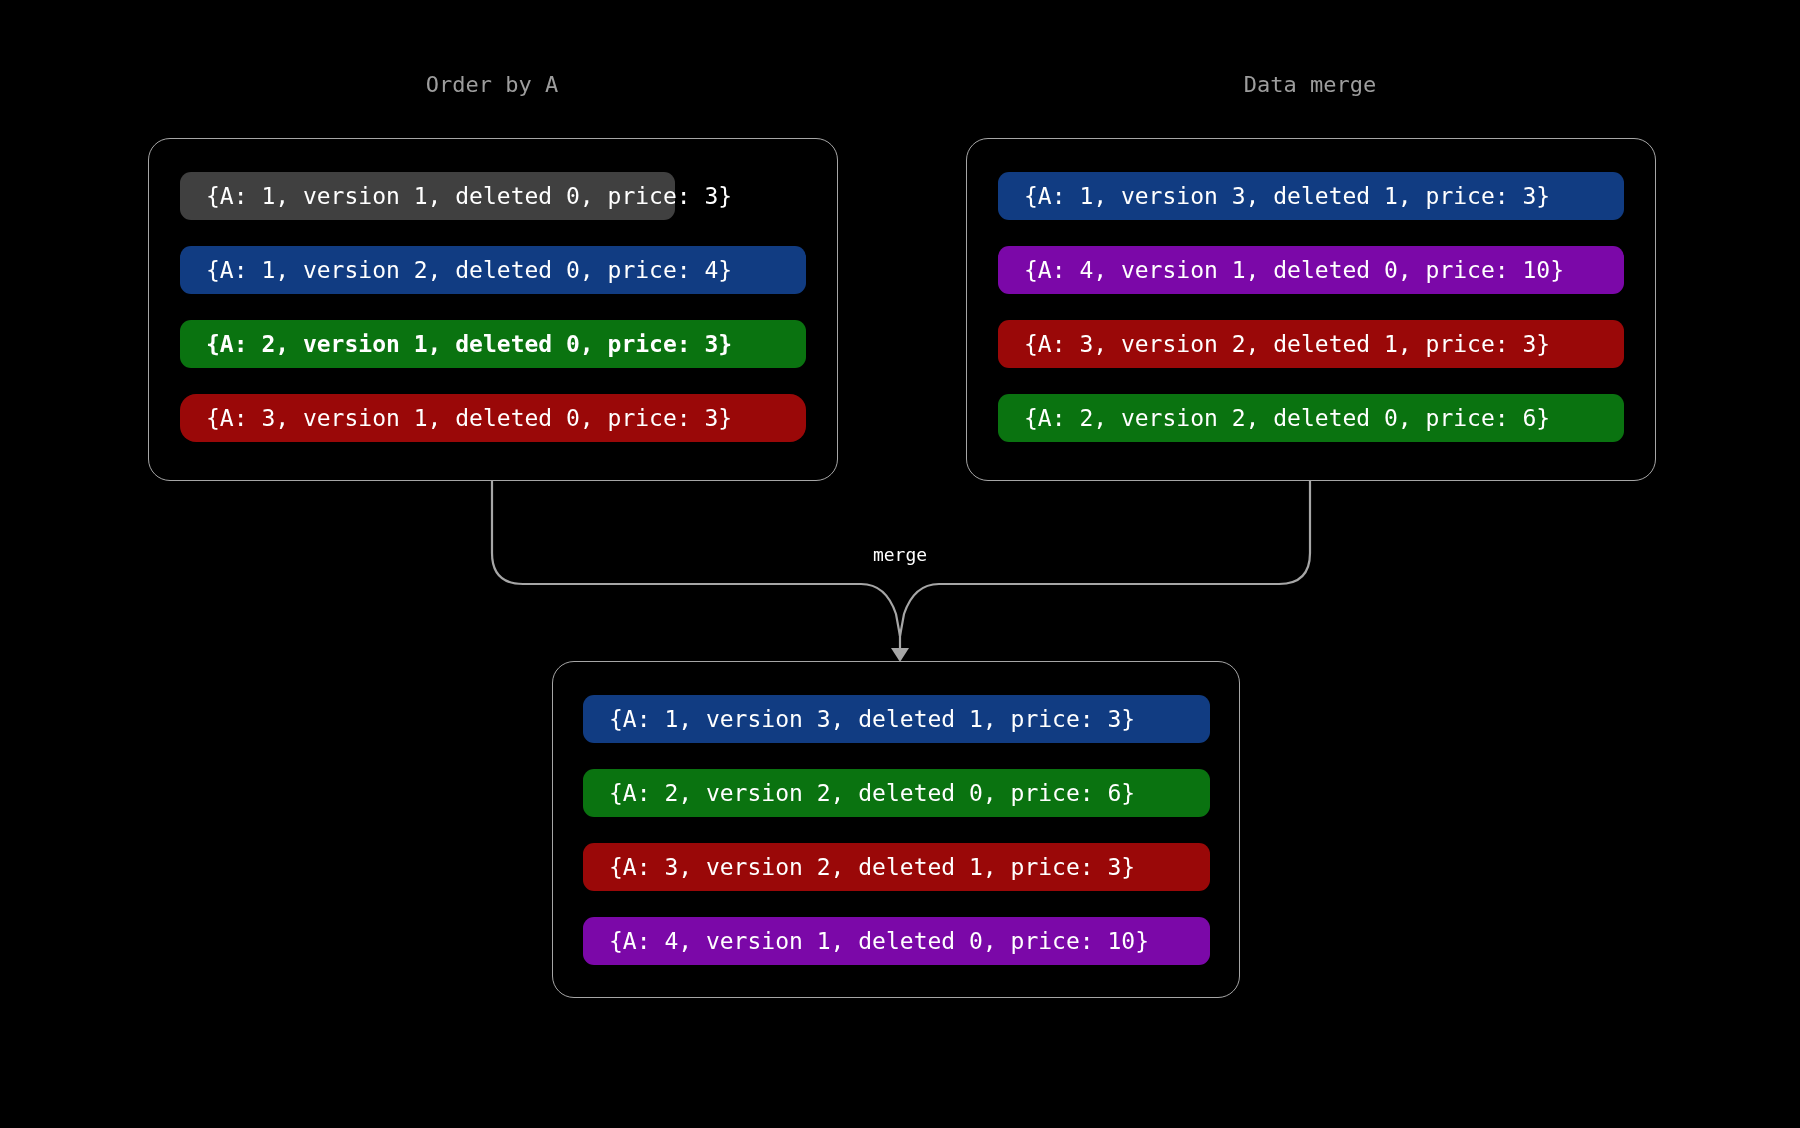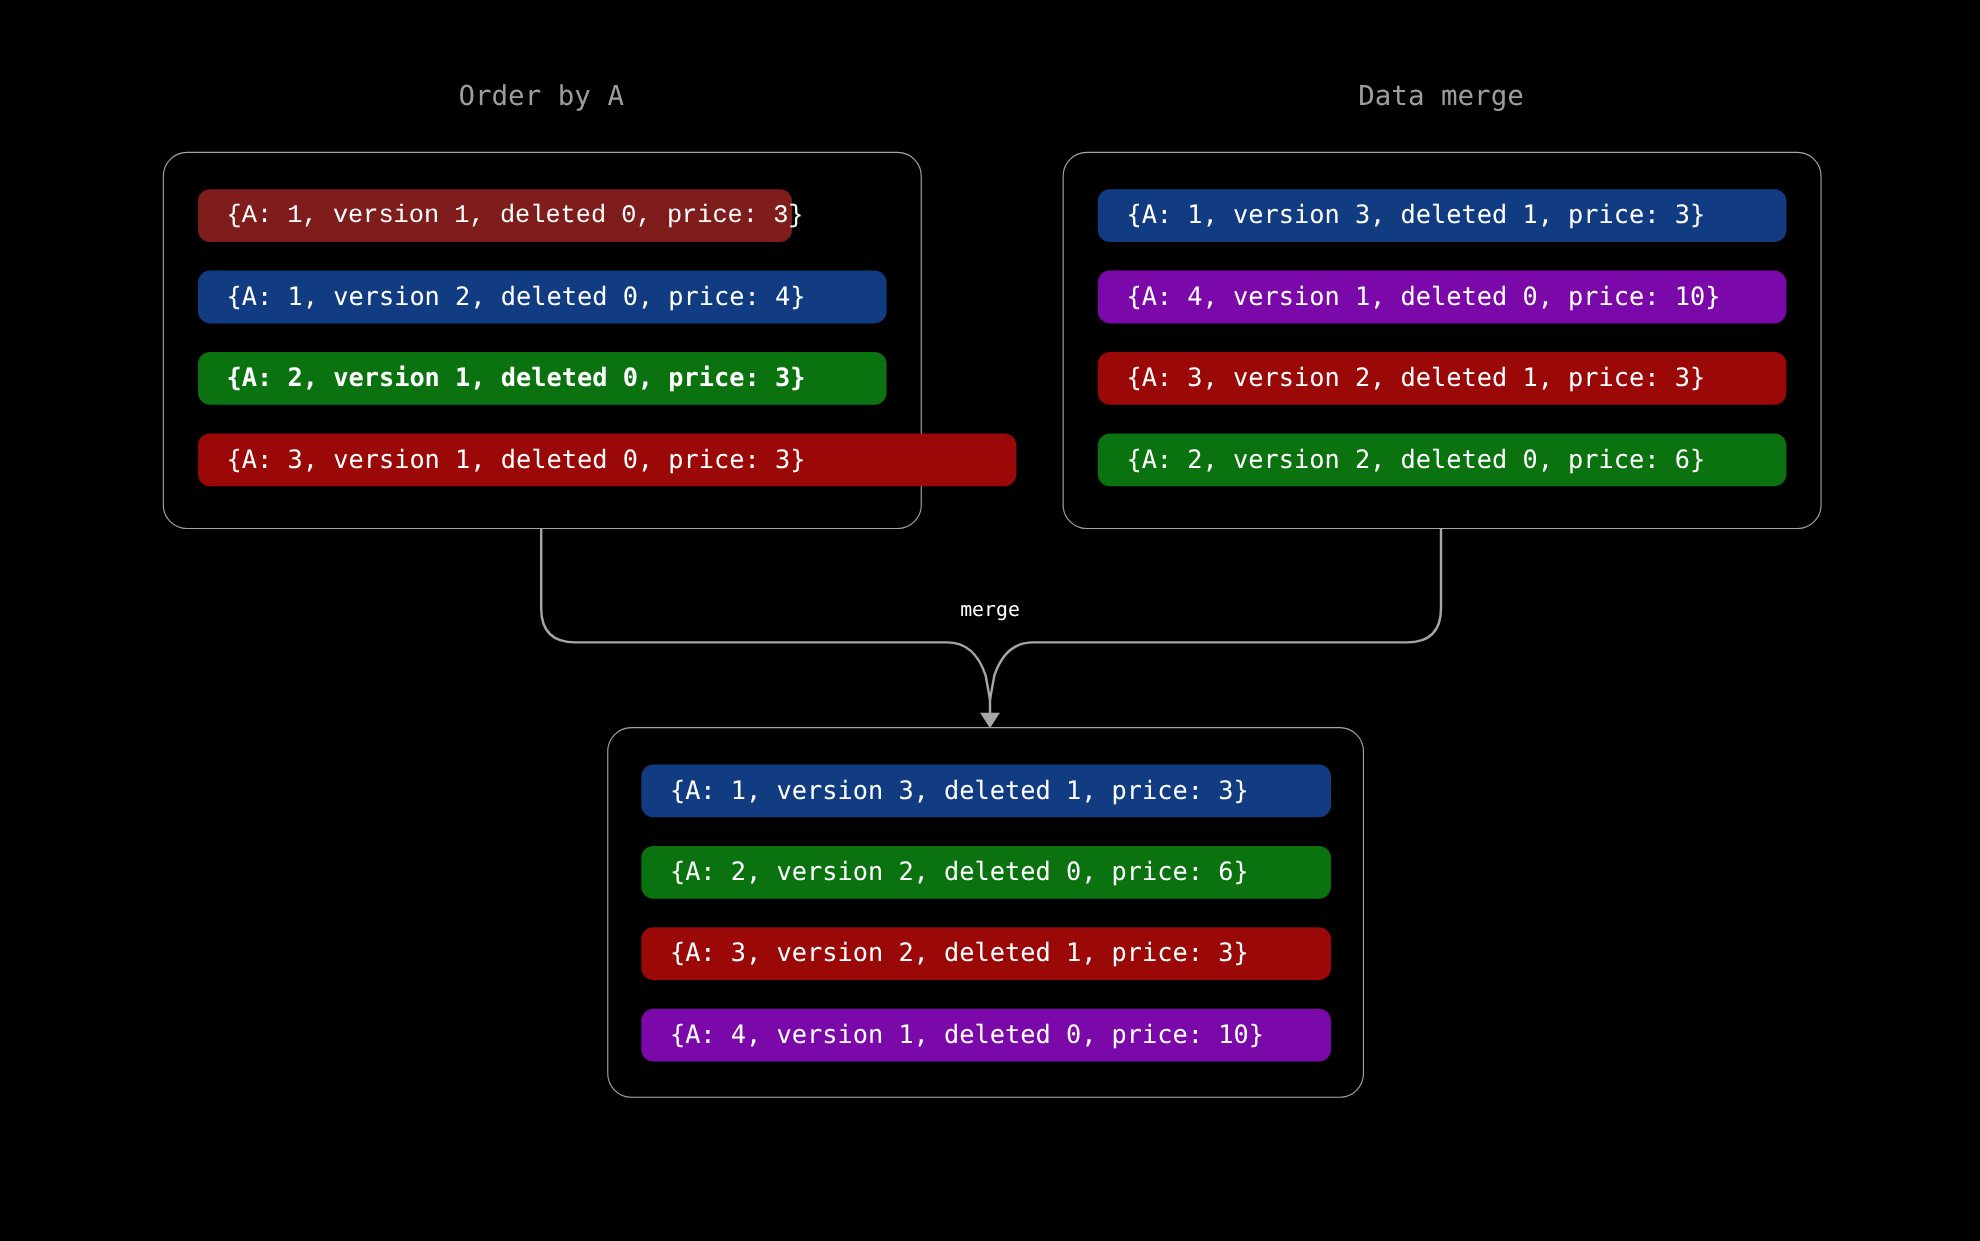--- a/index.html
+++ b/index.html
@@ -28,21 +28,21 @@
     top: 0;
     width: 1800px;
     height: 1128px;
     pointer-events: none;
   }
 
   
   .panel-title {
     position: absolute;
     color: #9d9d9d;
-    font-size: 25px;
+    font-size: 22px;
     font-family: "DejaVu Sans Mono", "Liberation Mono", monospace;
     letter-spacing: 0px;
     white-space: nowrap;
     text-align: right;
     transform: translateX(-50%);
   }
 
   
   .panel {
     position: absolute;
@@ -91,24 +91,24 @@
     <path d="M 900 630 L 900 652" fill="none" stroke="#a6a6a6" stroke-width="2.2"></path>
 
     <path d="M 891 648 L 900 662 L 909 648 Z" fill="#a6a6a6"></path>
   </svg>
 
   <div class="panel-title" style="left:492px; top:72px;">Order by A</div>
 
   <div class="panel" style="left:148px; top:138px; width:690px; height:343px;">
   </div>
 
-  <div class="pill" style="left:180px; top:172px; width:540px; height:48px; background:#7f1d1d;font-family:Liberation Mono, monospace;">{A: 1, version 1, deleted 0, price: 3}</div>
+  <div class="pill" style="left:180px; top:172px; width:495px; height:48px; background:#404040;">{A: 1, version 1, deleted 0, price: 3}</div>
   <div class="pill" style="left:180px; top:246px; width:626px; height:48px; background:#113c82;">{A: 1, version 2, deleted 0, price: 4}</div>
   <div class="pill" style="left:180px; top:320px; width:626px; height:48px; background:#0a7310;font-weight:bold;">{A: 2, version 1, deleted 0, price: 3}</div>
-  <div class="pill" style="left:180px; top:394px; width:744px; height:48px; background:#9a0808;">{A: 3, version 1, deleted 0, price: 3}</div>
+  <div class="pill" style="left:180px; top:394px; width:626px; height:48px; background:#9a0808;border-radius:16px;">{A: 3, version 1, deleted 0, price: 3}</div>
 
   <div class="panel-title" style="left:1310px; top:72px;">Data merge</div>
 
   <div class="panel" style="left:966px; top:138px; width:690px; height:343px;">
   </div>
 
   <div class="pill" style="left:998px; top:172px; width:626px; height:48px; background:#113c82;">{A: 1, version 3, deleted 1, price: 3}</div>
   <div class="pill" style="left:998px; top:246px; width:626px; height:48px; background:#7b08a8;">{A: 4, version 1, deleted 0, price: 10}</div>
   <div class="pill" style="left:998px; top:320px; width:626px; height:48px; background:#9a0808;">{A: 3, version 2, deleted 1, price: 3}</div>
   <div class="pill" style="left:998px; top:394px; width:626px; height:48px; background:#0a7310;">{A: 2, version 2, deleted 0, price: 6}</div>

